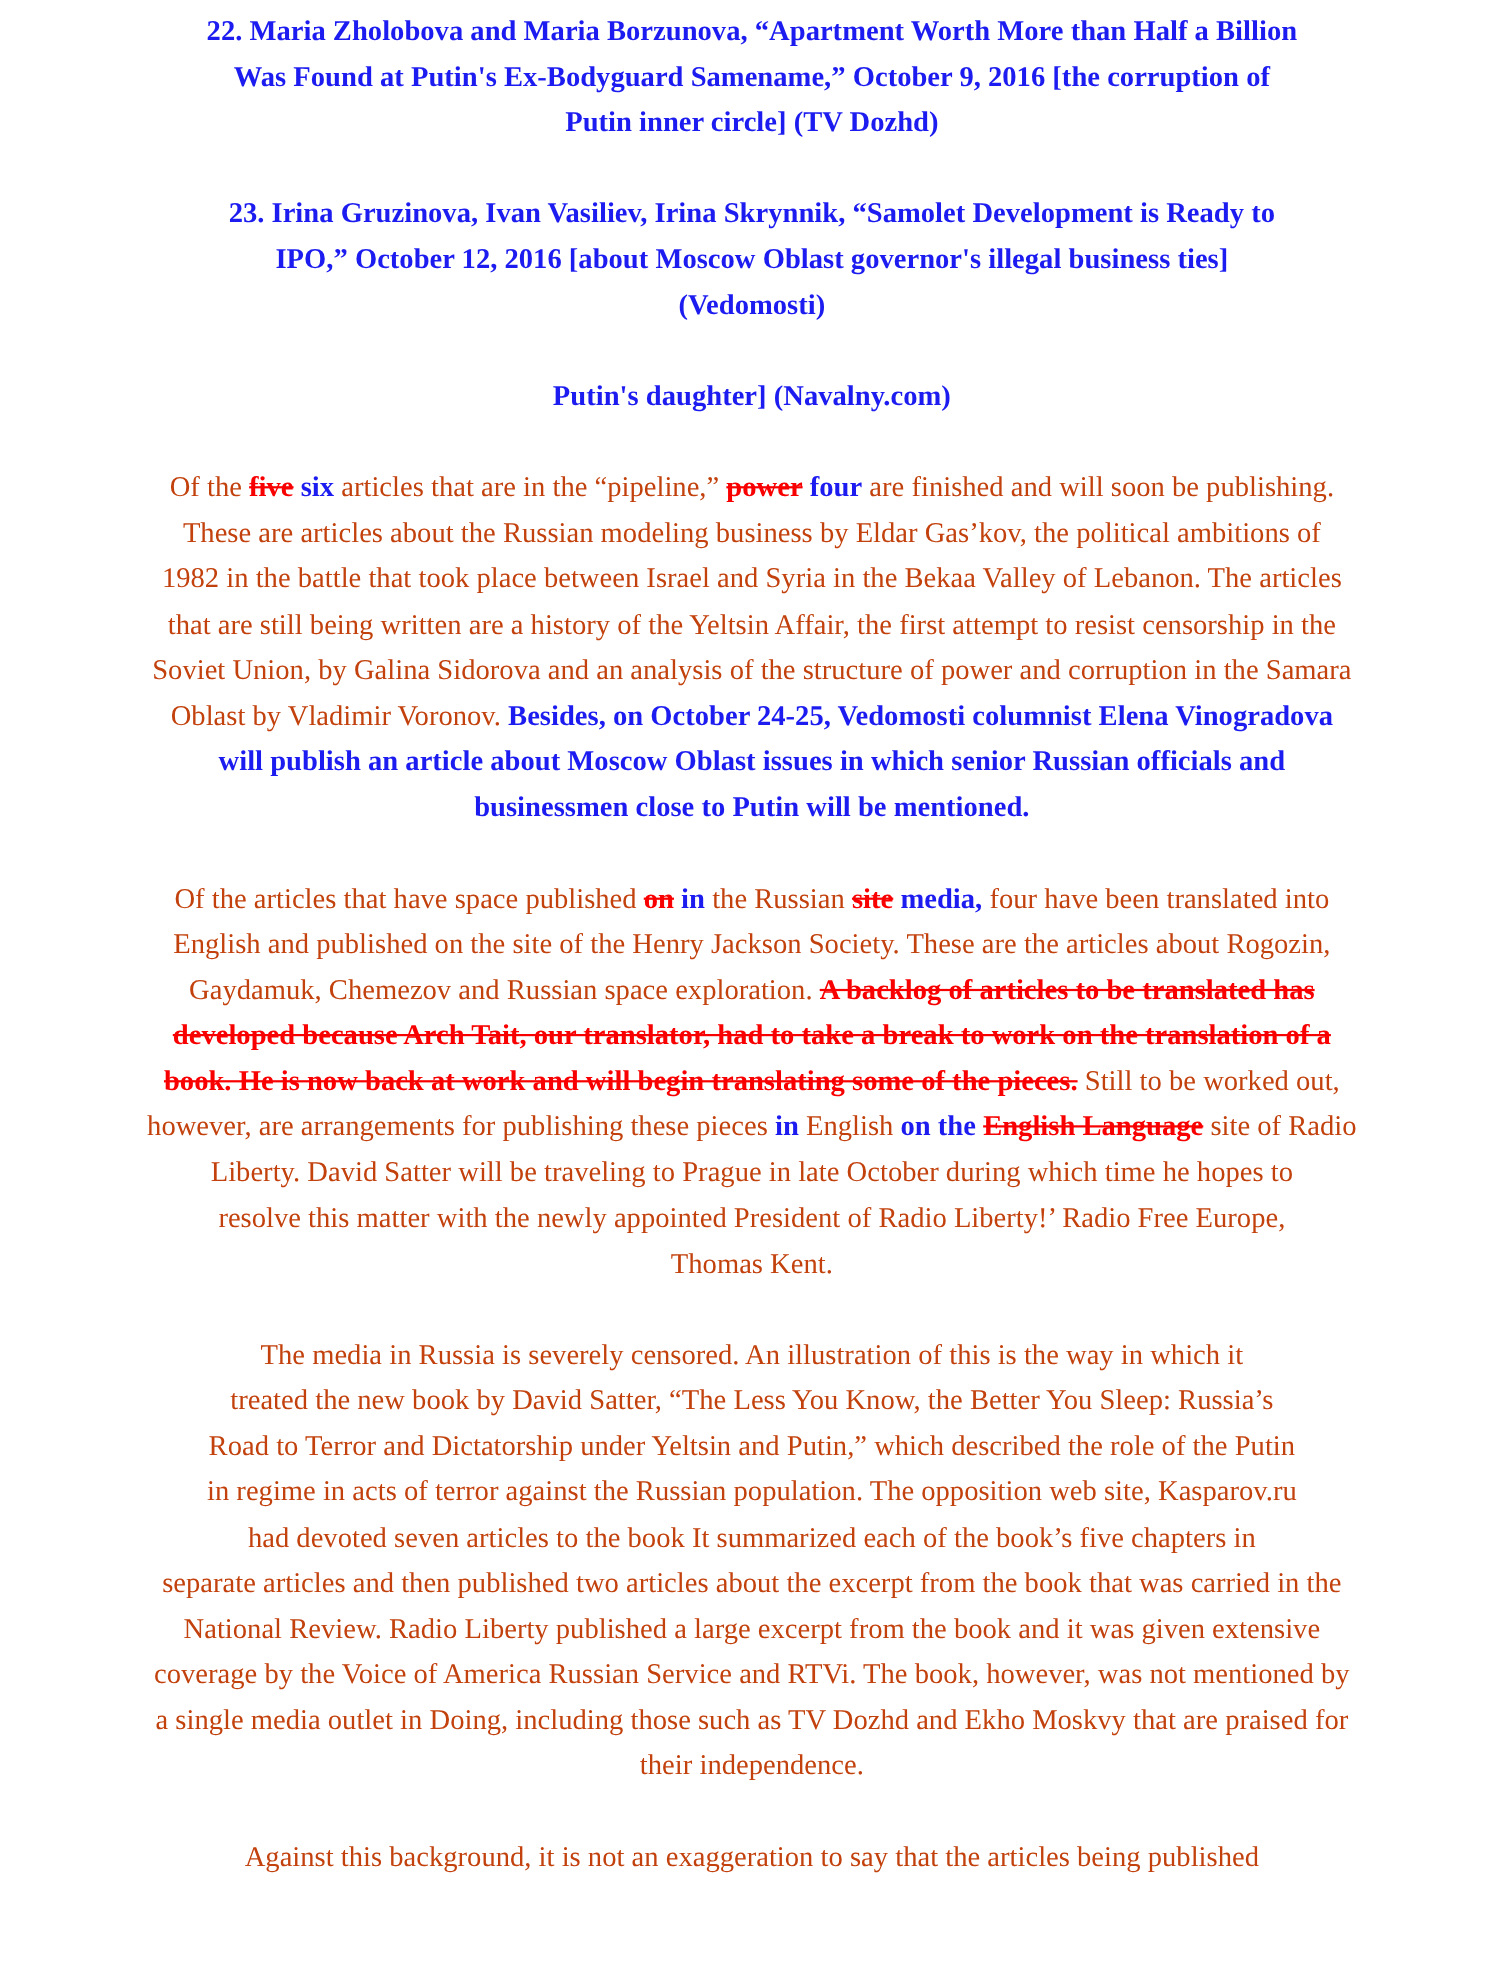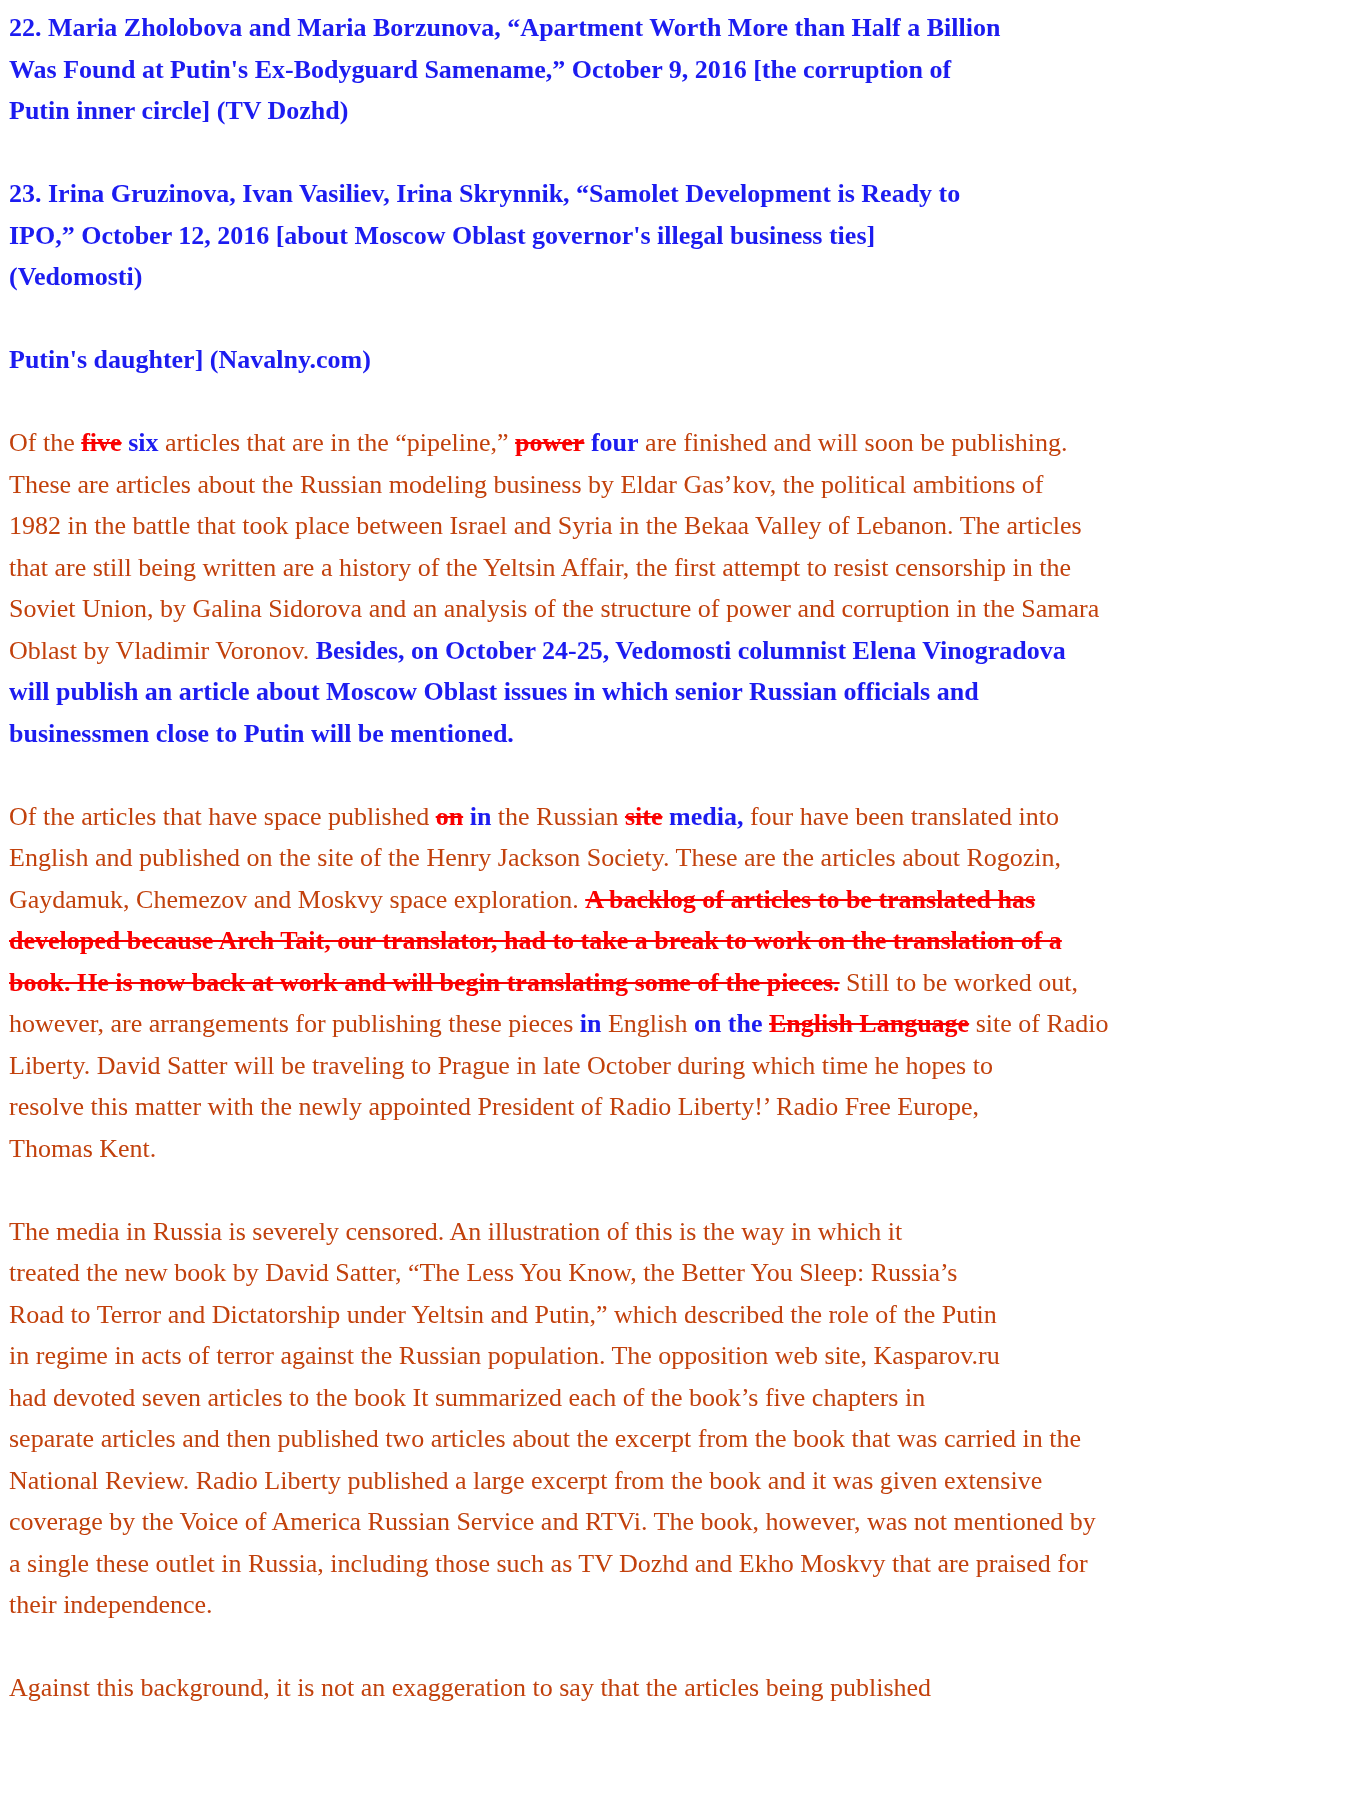--- a/index.html
+++ b/index.html
@@ -18,20 +18,21 @@
   .document {
     padding: 7px 0 0 9px;
     line-height: 41.5px;
   }
   .block {
     margin-bottom: 41.5px;
   }
   .line {
     white-space: pre;
     height: 41.5px;
+    text-align: center;
   }
   .seg-n {
     color: #c2410c;
     font-weight: normal;
   }
   .seg-b {
     color: var(--ins-blue, #1c1cf0);
     font-weight: bold;
   }
   .seg-d {
@@ -66,37 +67,37 @@
         <div class="line"><span class="seg-n">1982 in the battle that took place between Israel and Syria in the Bekaa Valley of Lebanon. The articles</span></div>
         <div class="line"><span class="seg-n">that are still being written are a history of the Yeltsin Affair, the first attempt to resist censorship in the</span></div>
         <div class="line"><span class="seg-n">Soviet Union, by Galina Sidorova and an analysis of the structure of power and corruption in the Samara</span></div>
         <div class="line"><span class="seg-n">Oblast by Vladimir Voronov. </span><span class="seg-b">Besides, on October 24-25, Vedomosti columnist Elena Vinogradova</span></div>
         <div class="line"><span class="seg-b">will publish an article about Moscow Oblast issues in which senior Russian officials and</span></div>
         <div class="line"><span class="seg-b">businessmen close to Putin will be mentioned.</span></div>
       </div>
       <div class="block paragraph">
         <div class="line"><span class="seg-n">Of the articles that have space published </span><span class="seg-d">on</span><span class="seg-n"> </span><span class="seg-b">in</span><span class="seg-n"> the Russian </span><span class="seg-d">site</span><span class="seg-n"> </span><span class="seg-b">media,</span><span class="seg-n"> four have been translated into</span></div>
         <div class="line"><span class="seg-n">English and published on the site of the Henry Jackson Society. These are the articles about Rogozin,</span></div>
-        <div class="line"><span class="seg-n">Gaydamuk, Chemezov and Moskvy space exploration. </span><span class="seg-d">A backlog of articles to be translated has</span></div>
+        <div class="line"><span class="seg-n">Gaydamuk, Chemezov and Russian space exploration. </span><span class="seg-d">A backlog of articles to be translated has</span></div>
         <div class="line"><span class="seg-d">developed because Arch Tait, our translator, had to take a break to work on the translation of a</span></div>
         <div class="line"><span class="seg-d">book. He is now back at work and will begin translating some of the pieces.</span><span class="seg-n"> Still to be worked out,</span></div>
         <div class="line"><span class="seg-n">however, are arrangements for publishing these pieces </span><span class="seg-b">in</span><span class="seg-n"> English </span><span class="seg-b">on the</span><span class="seg-n"> </span><span class="seg-d">English Language</span><span class="seg-n"> site of Radio</span></div>
         <div class="line"><span class="seg-n">Liberty. David Satter will be traveling to Prague in late October during which time he hopes to</span></div>
         <div class="line"><span class="seg-n">resolve this matter with the newly appointed President of Radio Liberty!’ Radio Free Europe,</span></div>
         <div class="line"><span class="seg-n">Thomas Kent.</span></div>
       </div>
       <div class="block paragraph">
         <div class="line"><span class="seg-n">The media in Russia is severely censored. An illustration of this is the way in which it</span></div>
         <div class="line"><span class="seg-n">treated the new book by David Satter, “The Less You Know, the Better You Sleep: Russia’s</span></div>
         <div class="line"><span class="seg-n">Road to Terror and Dictatorship under Yeltsin and Putin,” which described the role of the Putin</span></div>
         <div class="line"><span class="seg-n">in regime in acts of terror against the Russian population. The opposition web site, Kasparov.ru</span></div>
         <div class="line"><span class="seg-n">had devoted seven articles to the book It summarized each of the book’s five chapters in</span></div>
         <div class="line"><span class="seg-n">separate articles and then published two articles about the excerpt from the book that was carried in the</span></div>
         <div class="line"><span class="seg-n">National Review. Radio Liberty published a large excerpt from the book and it was given extensive</span></div>
         <div class="line"><span class="seg-n">coverage by the Voice of America Russian Service and RTVi. The book, however, was not mentioned by</span></div>
-        <div class="line"><span class="seg-n">a single these outlet in Russia, including those such as TV Dozhd and Ekho Moskvy that are praised for</span></div>
+        <div class="line"><span class="seg-n">a single media outlet in Doing, including those such as TV Dozhd and Ekho Moskvy that are praised for</span></div>
         <div class="line"><span class="seg-n">their independence.</span></div>
       </div>
       <div class="block paragraph">
         <div class="line"><span class="seg-n">Against this background, it is not an exaggeration to say that the articles being published</span></div>
       </div>
     </div>
 </div>
 
 </body></html>

